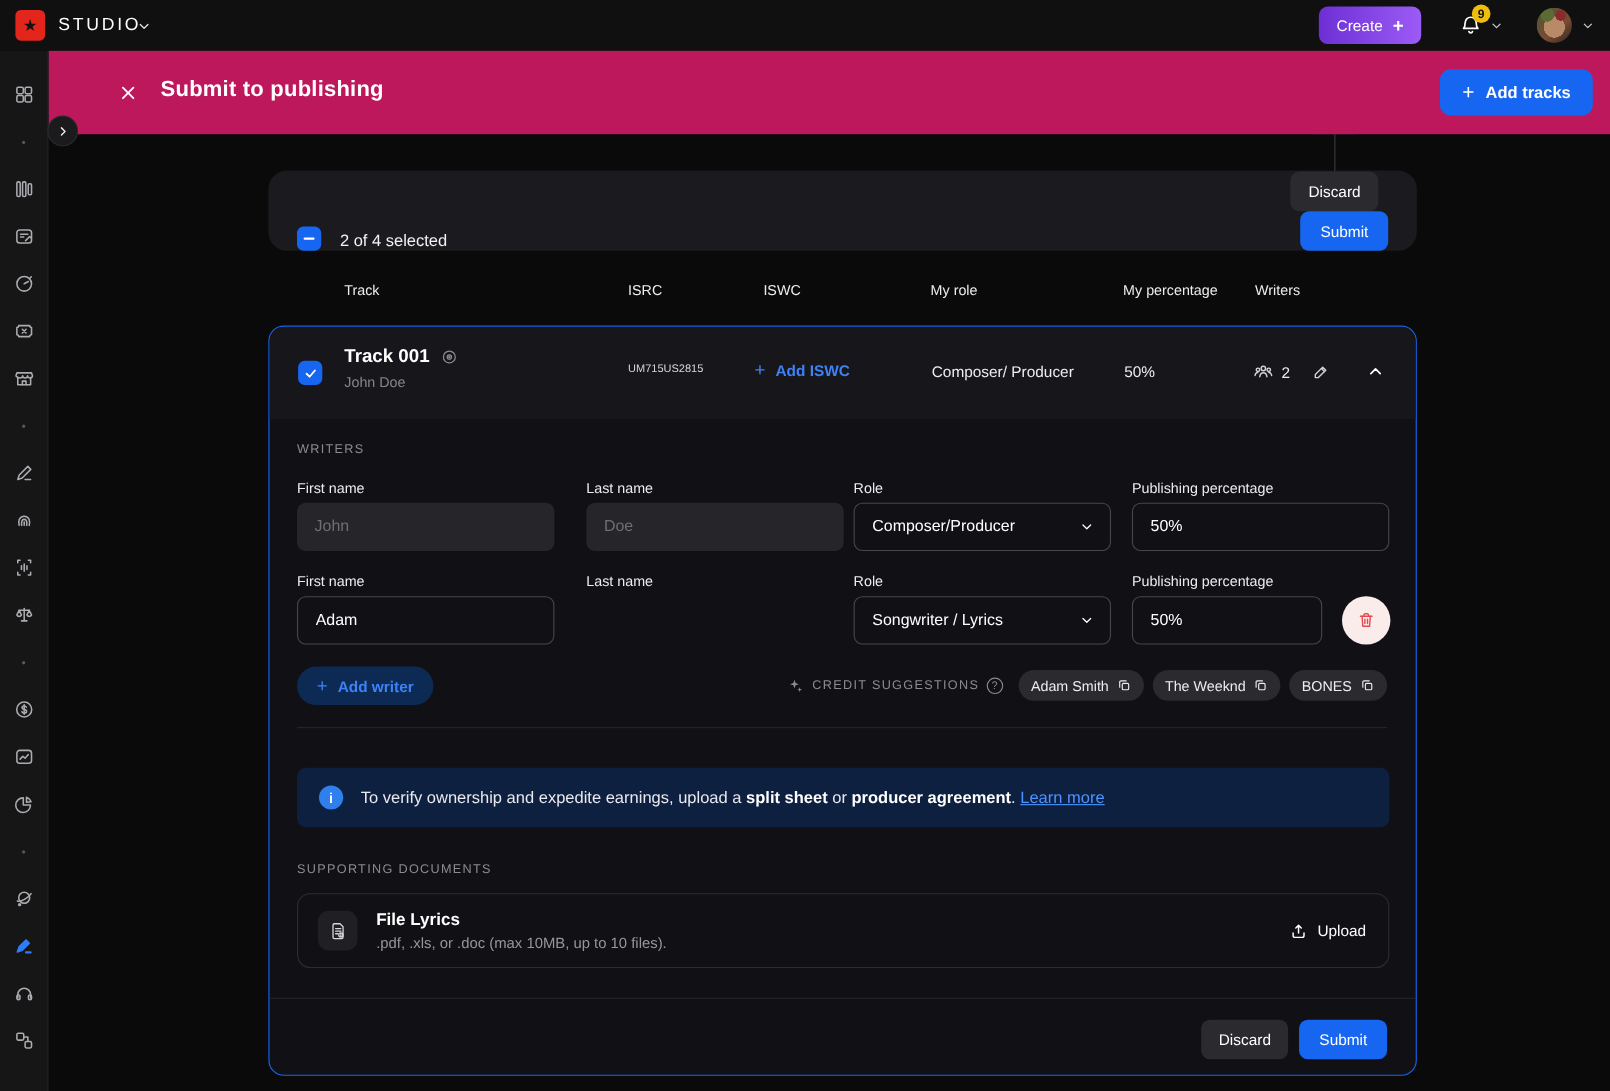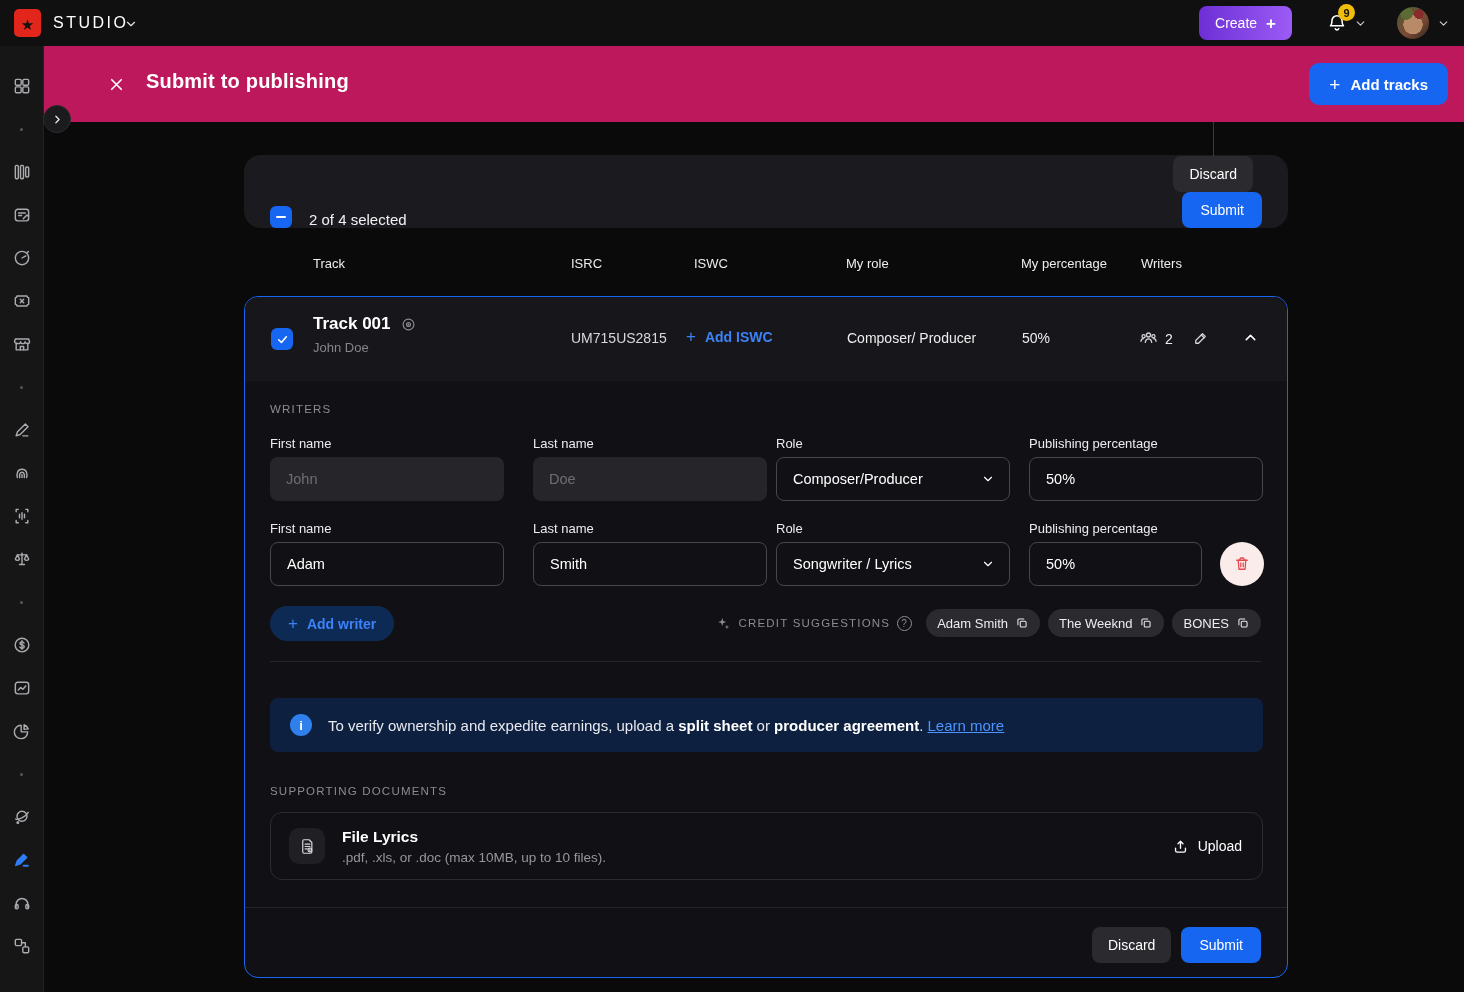--- a/index.html
+++ b/index.html
@@ -70,21 +70,21 @@
   .th1{left:69px;} .th2{left:327px;} .th3{left:450px;} .th4{left:602px;} .th5{left:777px;} .th6{left:897px;}
 
   
   .track-card{position:absolute;left:244px;top:296px;width:1044px;height:682px;border:1.5px solid var(--accent);
     border-radius:14px;background:#111115;overflow:hidden;}
   .track-row{position:absolute;left:0;top:0;width:100%;height:84px;background:#17171B;}
   .track-row .checkbox{position:absolute;left:26px;top:31px;}
   .track-title-block{position:absolute;left:68px;top:17px;}
   .track-title{font-size:17px;font-weight:600;display:flex;align-items:center;gap:9px;}
   .track-artist{font-size:13px;color:#85858A;margin-top:6px;}
-  .cell-isrc{position:absolute;left:326px;top:33px;font-size:14px;color:#D8D8DC;}
+  .cell-isrc{position:absolute;left:326px;top:33px;font-size:10px;color:#D8D8DC;}
   .add-iswc{position:absolute;left:441px;top:30px;display:flex;align-items:center;gap:9px;color:var(--link);font-size:14px;font-weight:600;cursor:pointer;}
   .add-iswc .plus{font-size:17px;font-weight:400;}
   .cell-role{position:absolute;left:602px;top:33px;font-size:14px;color:#EDEDEF;}
   .cell-pct{position:absolute;left:777px;top:33px;font-size:14px;color:#EDEDEF;}
   .writers-cell{position:absolute;left:893px;top:31px;display:flex;align-items:center;gap:6px;font-size:14px;color:#EDEDEF;}
   .writers-cell .edit-ic{margin-left:12px;cursor:pointer;}
   .collapse-btn{position:absolute;right:28px;top:32px;cursor:pointer;}
 
   .section-label{position:absolute;left:25px;font-size:11.5px;letter-spacing:1.2px;color:#8B8B90;font-weight:500;}
   .writers-label{top:106px;}
@@ -413,21 +413,20 @@
         </svg>
     </div>
     <input class="field field--outline col4 r1f" value="50%" style="">
 
     <span class="f-label col1 r2l">First name</span>
     <span class="f-label col2 r2l">Last name</span>
     <span class="f-label col3 r2l">Role</span>
     <span class="f-label col4 r2l">Publishing percentage</span>
 
     <input class="field field--outline col1 r2f" value="Adam" style="">
-    <input class="field field--outline col2 r2f" value="Smith" style="">
     <div class="field select col3 r2f">
       <span>Songwriter / Lyrics</span>
       <svg class="ic" width="14" height="14" viewBox="0 0 24 24" fill="none" stroke="#fff" stroke-width="2" stroke-linecap="round" stroke-linejoin="round">
           <path d="M6 9l6 6 6-6"></path>
         </svg>
     </div>
     <input class="field field--outline pct-narrow col4 r2f" value="50%" style="">
     <button class="delete-btn">
       <svg class="ic" width="18" height="18" viewBox="0 0 24 24" fill="none" stroke="#E5484D" stroke-width="1.7" stroke-linecap="round" stroke-linejoin="round">
         <path d="M5 7h14"></path>

